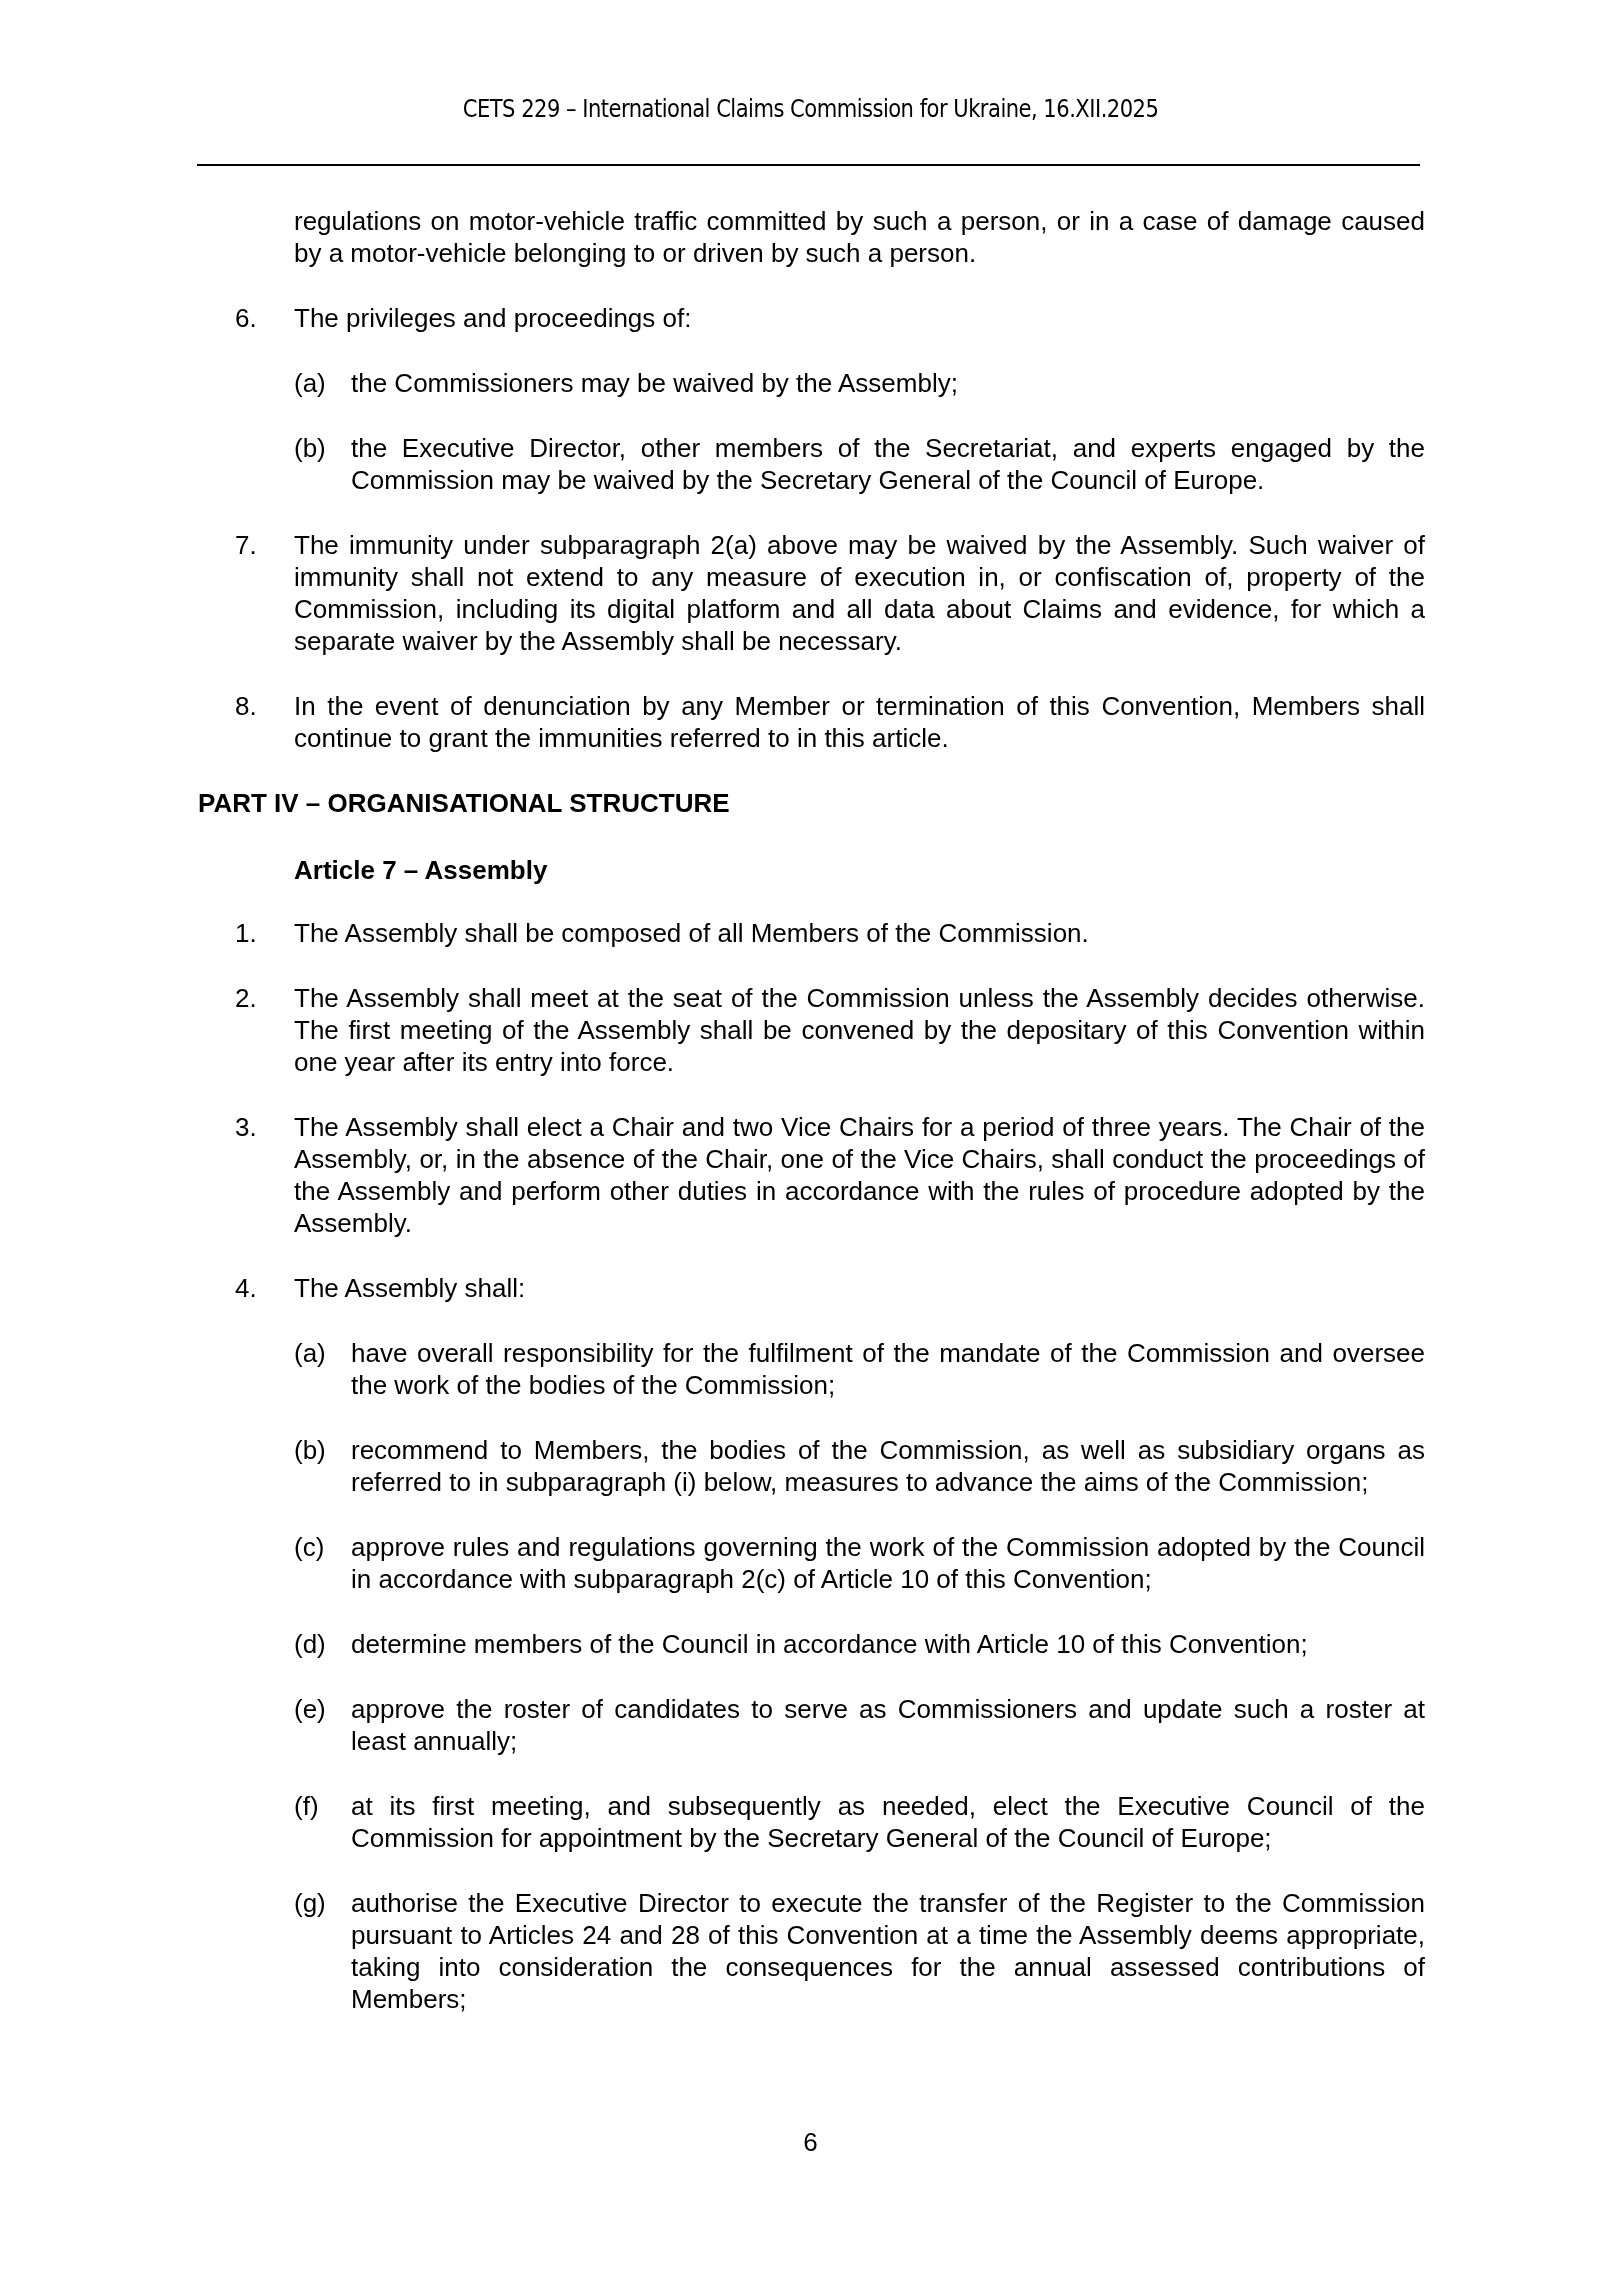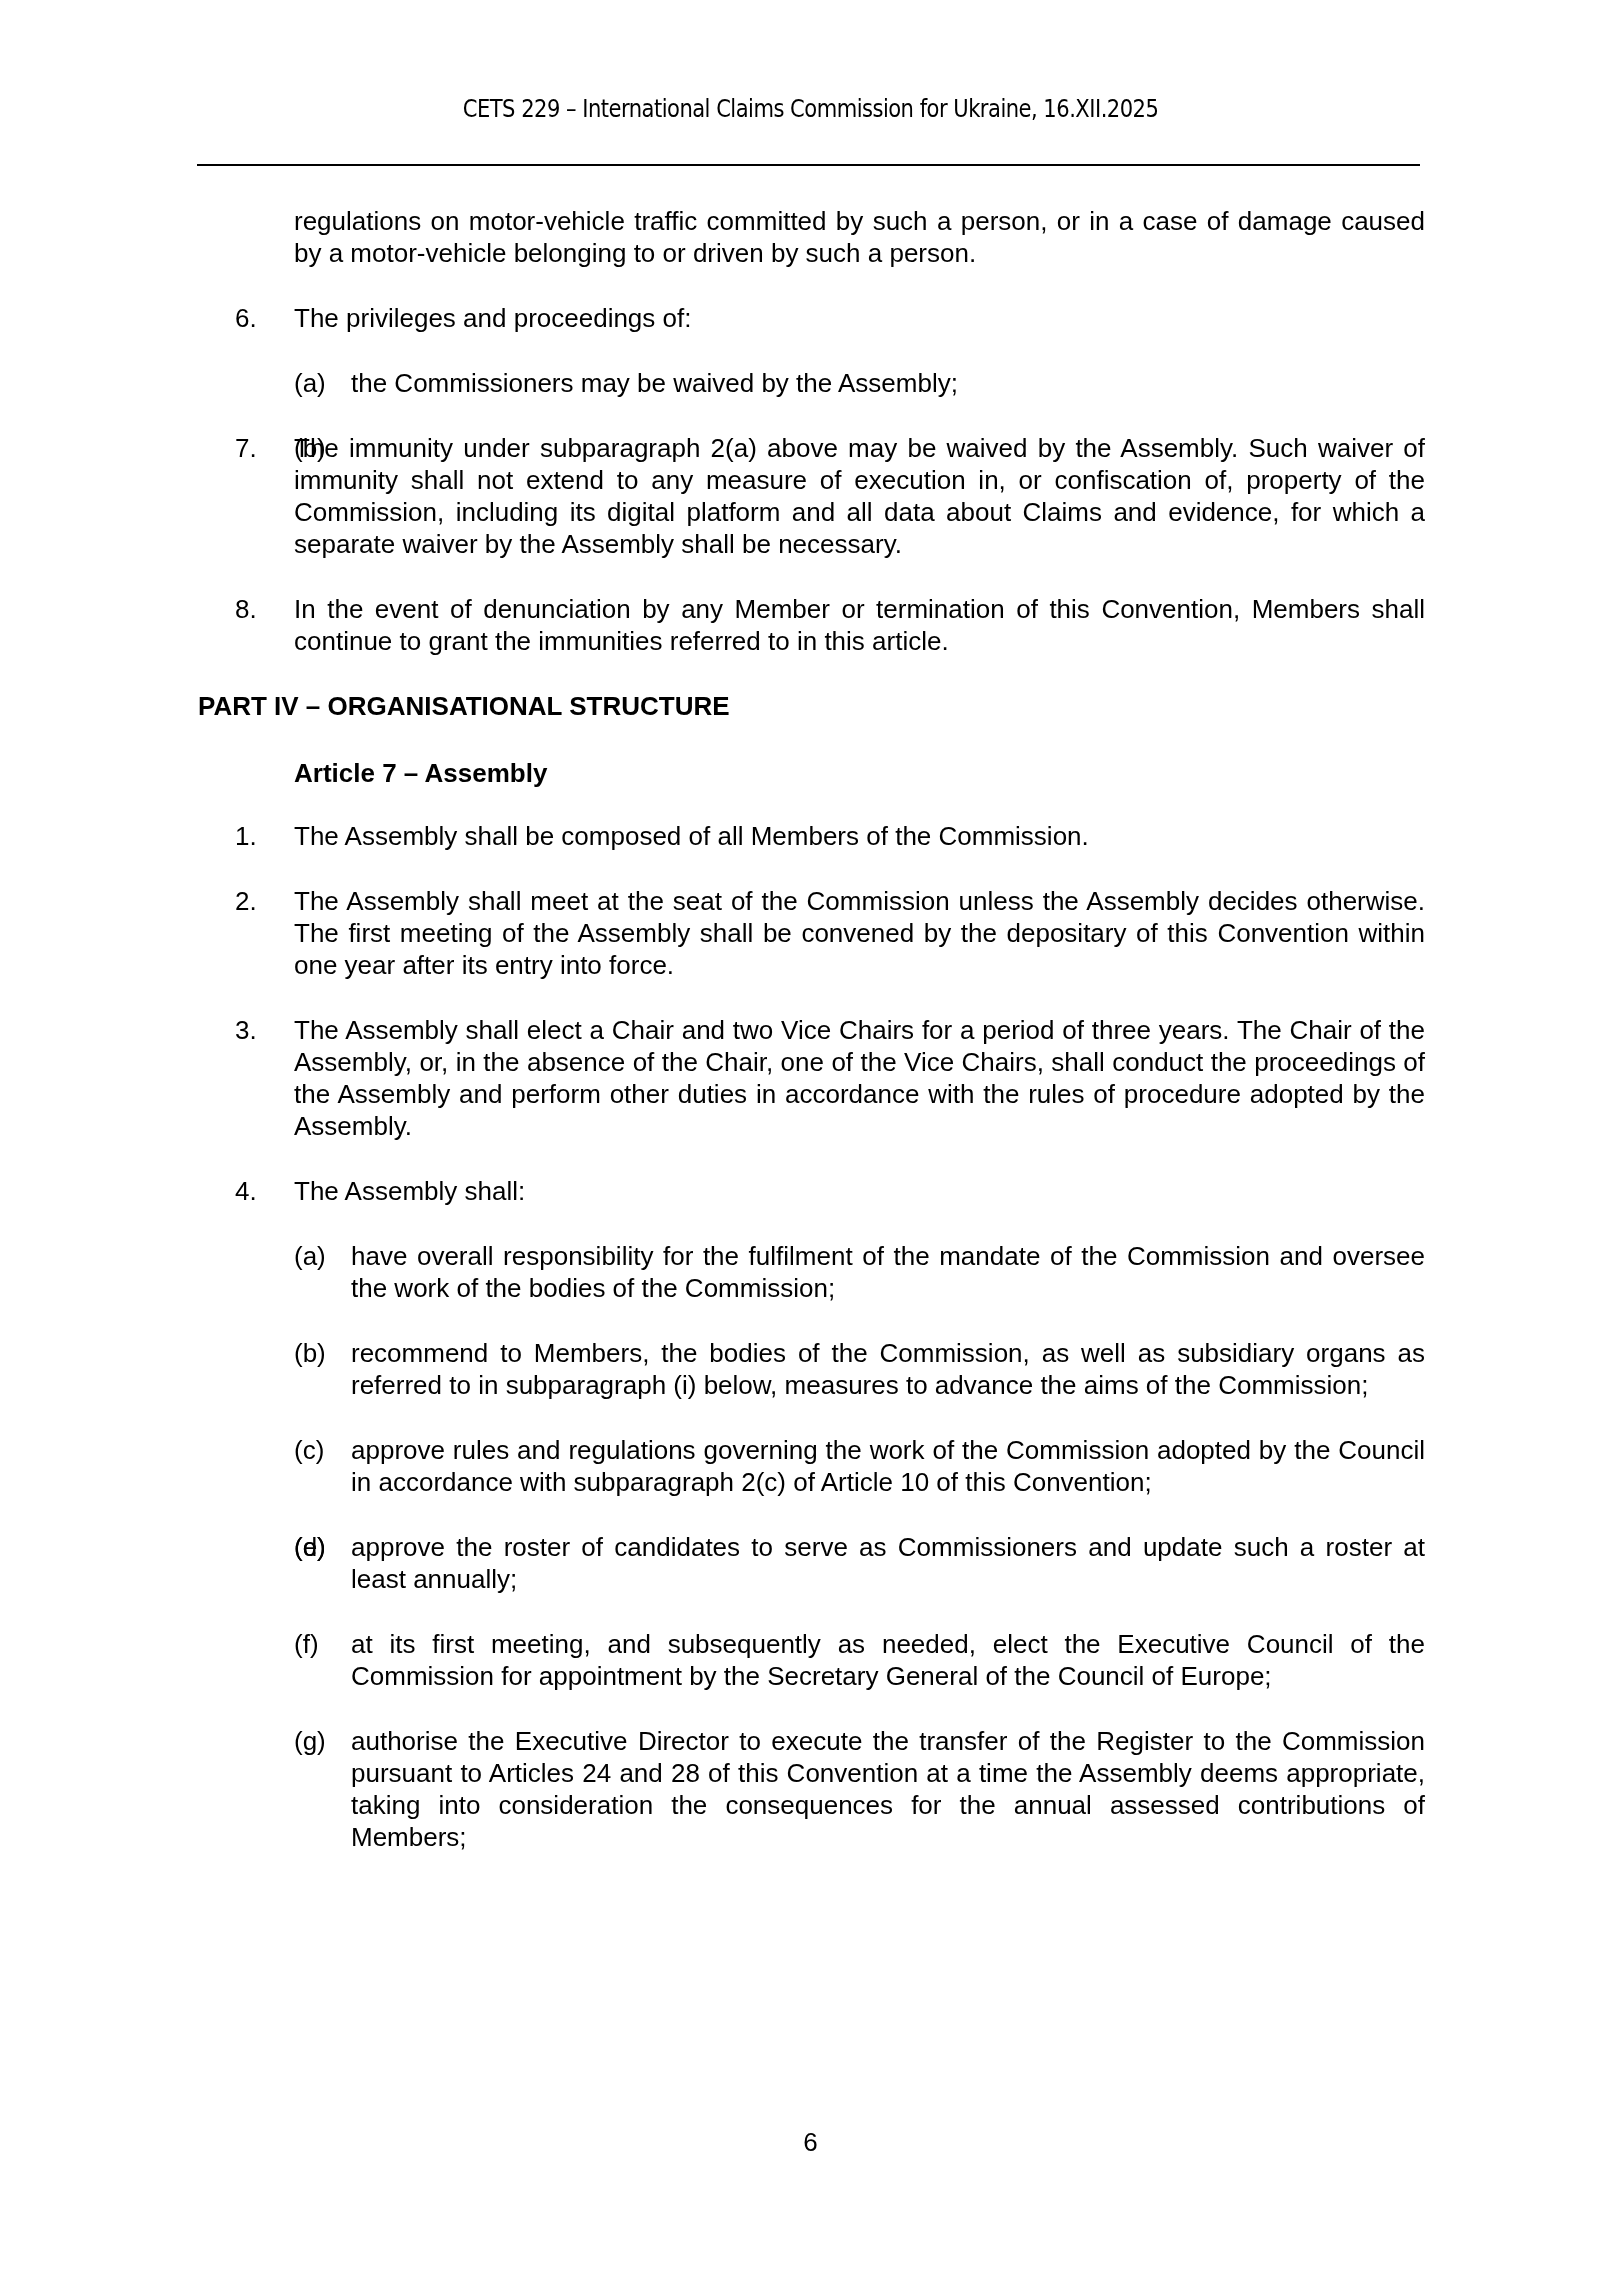--- a/index.html
+++ b/index.html
@@ -49,20 +49,21 @@
     <div class="para">
       <span class="num">6.</span>
       <span class="txt">The privileges and proceedings of:</span>
     </div>
     <div class="sub">
       <span class="num">(a)</span>
       <span class="txt">the Commissioners may be waived by the Assembly;</span>
     </div>
     <div class="sub">
       <span class="num">(b)</span>
+      <span class="txt">the Executive Director, other members of the Secretariat, and experts engaged by the Commission may be waived by the Secretary General of the Council of Europe.</span>
     </div>
 
     <div class="para">
       <span class="num">7.</span>
       <span class="txt">The immunity under subparagraph 2(a) above may be waived by the Assembly. Such waiver of immunity shall not extend to any measure of execution in, or confiscation of, property of the Commission, including its digital platform and all data about Claims and evidence, for which a separate waiver by the Assembly shall be necessary.</span>
     </div>
 
     <div class="para">
       <span class="num">8.</span>
       <span class="txt">In the event of denunciation by any Member or termination of this Convention, Members shall continue to grant the immunities referred to in this article.</span>
@@ -95,20 +96,21 @@
     <div class="sub">
       <span class="num">(b)</span>
       <span class="txt">recommend to Members, the bodies of the Commission, as well as subsidiary organs as referred to in subparagraph (i) below, measures to advance the aims of the Commission;</span>
     </div>
     <div class="sub">
       <span class="num">(c)</span>
       <span class="txt">approve rules and regulations governing the work of the Commission adopted by the Council in accordance with subparagraph 2(c) of Article 10 of this Convention;</span>
     </div>
     <div class="sub">
       <span class="num">(d)</span>
+      <span class="txt">determine members of the Council in accordance with Article 10 of this Convention;</span>
     </div>
     <div class="sub">
       <span class="num">(e)</span>
       <span class="txt">approve the roster of candidates to serve as Commissioners and update such a roster at least annually;</span>
     </div>
     <div class="sub">
       <span class="num">(f)</span>
       <span class="txt">at its first meeting, and subsequently as needed, elect the Executive Council of the Commission for appointment by the Secretary General of the Council of Europe;</span>
     </div>
     <div class="sub">

